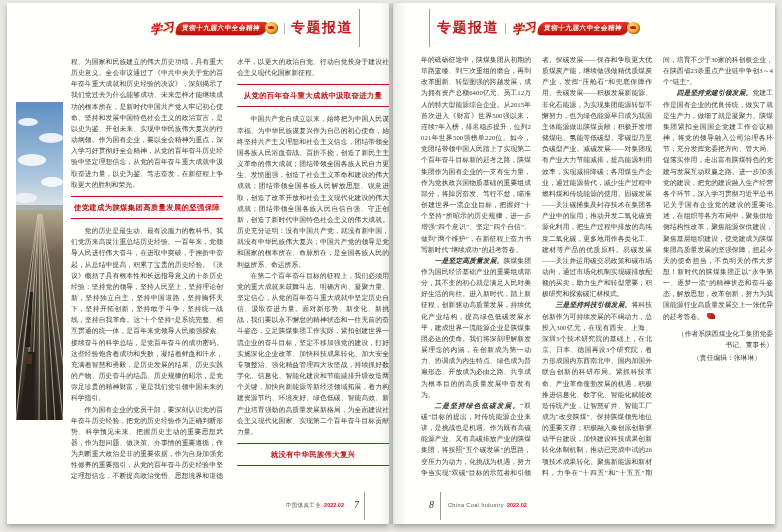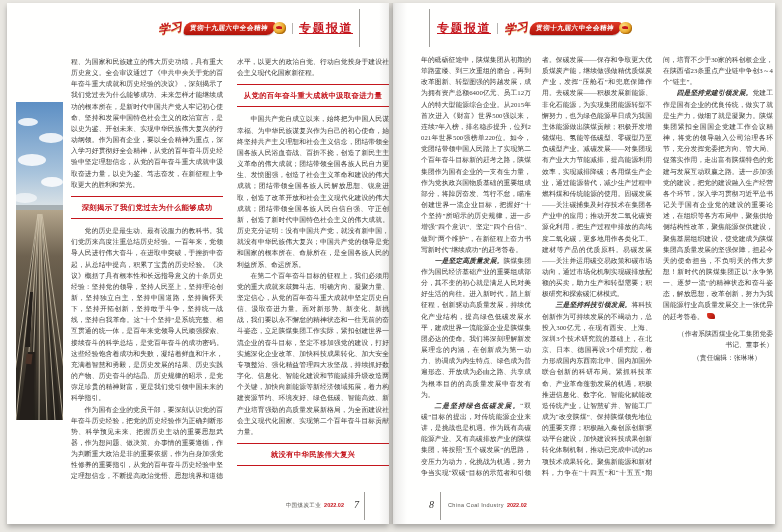--- a/index.html
+++ b/index.html
@@ -42,21 +42,21 @@
     width:13px; height:12px; margin-left:-4px; position:relative;
     background:radial-gradient(circle at 35% 35%, #ffe08a, #e8a321 60%, #c47c10);
     border-radius:50% 50% 45% 55%;
     box-shadow:inset -1px -1px 1px rgba(120,60,0,.5);
   }
   .banner-emblem::after {
     content:""; position:absolute; left:3px; top:4px; width:6px; height:3px;
     background:#c5161d; border-radius:50% 50% 0 50%;
   }
   .hdr-divider { width:1px; height:11px; background:#b5b3b0; }
-  .hdr-label { color:#c5161d; font-weight:bold; font-size:12px; letter-spacing:1.5px; white-space:nowrap;text-decoration:underline; }
+  .hdr-label { color:#c5161d; font-weight:bold; font-size:14px; letter-spacing:1.5px; white-space:nowrap; }
   .margin-rule { position:absolute; width:1px; background:#9f9d99; }
   #page-left  .rule-top { left:352px; top:6px;  height:38px; }
   #page-right .rule-top { left:36px;  top:6px;  height:38px; }
   #page-left  .rule-bottom { left:357px; top:489px; height:28px; }
   #page-right .rule-bottom { left:47px;  top:489px; height:28px; }
 
   
   .photo { position:absolute; left:9px; top:99px; width:47px; height:318px; overflow:hidden; }
   .photo svg { display:block; }
 
@@ -161,21 +161,21 @@
         <g fill="#241f1b">
           <polygon points="14,190 17,190 14,245 9,245"></polygon>
           <polygon points="12,250 19,250 17,318 3,318"></polygon>
         </g>
         <rect x="10" y="252" width="6" height="10" fill="#4a3328" transform="rotate(6 13 257)"></rect>
       </svg>
     </div>
 
     <div class="cols">
       <p class="flush">程、为国家和民族建立的伟大历史功绩，具有重大历史意义。全会审议通过了《中共中央关于党的百年奋斗重大成就和历史经验的决议》，深刻揭示了我们党过去为什么能够成功、未来怎样才能继续成功的根本所在，是新时代中国共产党人牢记初心使命、坚持和发展中国特色社会主义的政治宣言，是以史为鉴、开创未来、实现中华民族伟大复兴的行动纲领。作为国有企业，要以全会精神为重点，深入学习好贯彻好全会精神，从党的百年奋斗历史经验中坚定理想信念，从党的百年奋斗重大成就中汲取奋进力量，以史为鉴、笃志奋发，在新征程上争取更大的胜利和荣光。</p>
-      <h3 class="sec-h">深刻揭示了我们党过去为什么能够成功</h3>
+      <h3 class="sec-h">使党建成为陕煤集团高质量发展的坚强保障</h3>
       <p>党的历史是最生动、最有说服力的教科书。我们党历来高度注重总结历史经验。一百年来，党领导人民进行伟大奋斗，在进取中突破，于挫折中奋起，从总结中提高，积累了宝贵的历史经验。《决议》概括了具有根本性和长远指导意义的十条历史经验：坚持党的领导，坚持人民至上，坚持理论创新，坚持独立自主，坚持中国道路，坚持胸怀天下，坚持开拓创新，坚持敢于斗争，坚持统一战线，坚持自我革命。这“十个坚持”是系统完整、相互贯通的统一体，是百年来党领导人民顽强探索、接续奋斗的科学总结，是党百年奋斗的成功密码。这些经验饱含着成功和失败，凝结着鲜血和汗水，充满着智慧和勇毅，是历史发展的结果、历史实践的产物、历史奋斗的结晶、历史规律的昭示，是党弥足珍贵的精神财富，更是我们党引领中国未来的科学指引。</p>
       <p>作为国有企业的党员干部，要深刻认识党的百年奋斗历史经验，把党的历史经验作为正确判断形势、科学预见未来、把握历史主动的重要思想武器，作为想问题、做决策、办事情的重要遵循，作为判断重大政治是非的重要依据，作为自身加强党性修养的重要指引，从党的百年奋斗历史经验中坚定理想信念，不断提高政治觉悟、思想境界和道德水平，以更大的政治自觉、行动自觉投身于建设社会主义现代化国家新征程。</p>
       <h3 class="sec-h">从党的百年奋斗重大成就中汲取奋进力量</h3>
       <p>中国共产党自成立以来，始终把为中国人民谋幸福、为中华民族谋复兴作为自己的初心使命，始终坚持共产主义理想和社会主义信念，团结带领全国各族人民浴血奋战、百折不挠，创造了新民主主义革命的伟大成就；团结带领全国各族人民自力更生、发愤图强，创造了社会主义革命和建设的伟大成就；团结带领全国各族人民解放思想、锐意进取，创造了改革开放和社会主义现代化建设的伟大成就；团结带领全国各族人民自信自强、守正创新，创造了新时代中国特色社会主义的伟大成就。历史充分证明：没有中国共产党，就没有新中国，就没有中华民族伟大复兴；中国共产党的领导是党和国家的根本所在、命脉所在，是全国各族人民的利益所系、命运所系。</p>
       <p>在第二个百年奋斗目标的征程上，我们必须用党的重大成就来鼓舞斗志、明确方向、凝聚力量、坚定信心，从党的百年奋斗重大成就中坚定历史自信、汲取奋进力量。面对新形势、新变化、新挑战，我们要以永不懈怠的精神状态和一往无前的奋斗姿态，立足陕煤集团工作实际，紧扣创建世界一流企业的奋斗目标，坚定不移加强党的建设，打好实施深化企业改革、加快科技成果转化、加大安全专项整治、强化精益管理四大攻坚战，持续抓好数字化、信息化、智能化建设和节能减排升级改造两个关键，加快向新能源等新经济领域拓展，着力构建资源节约、环境友好、绿色低碳、智能高效、新产业培育强劲的高质量发展新格局，为全面建设社会主义现代化国家、实现第二个百年奋斗目标贡献力量。</p>
       <h3 class="sec-h">就没有中华民族伟大复兴</h3>
 
     </div>
 
     <div class="footer">

